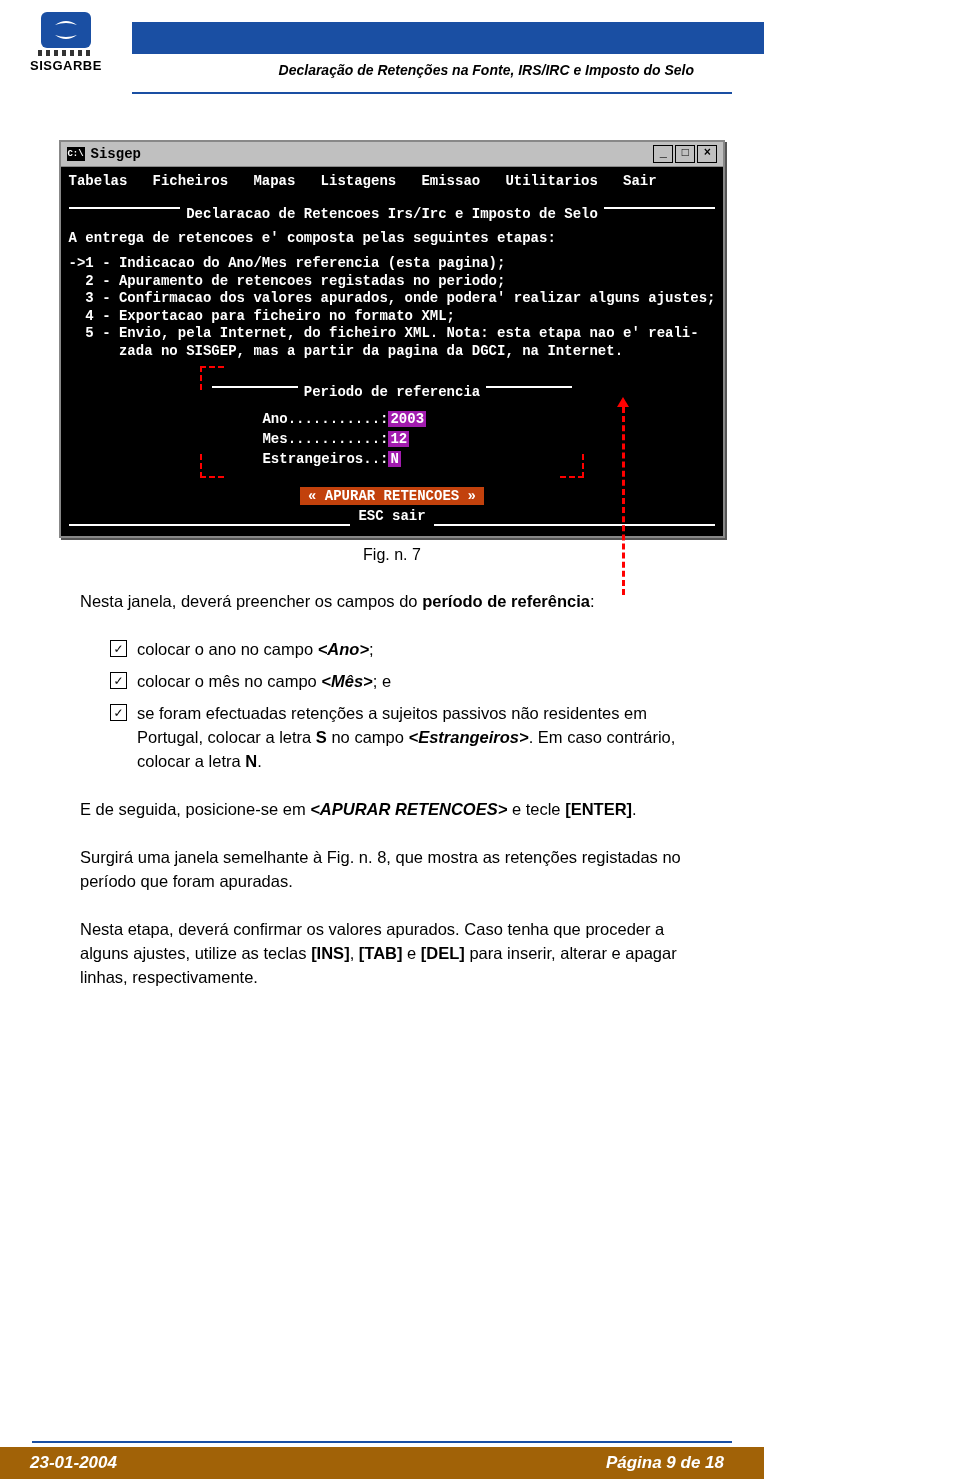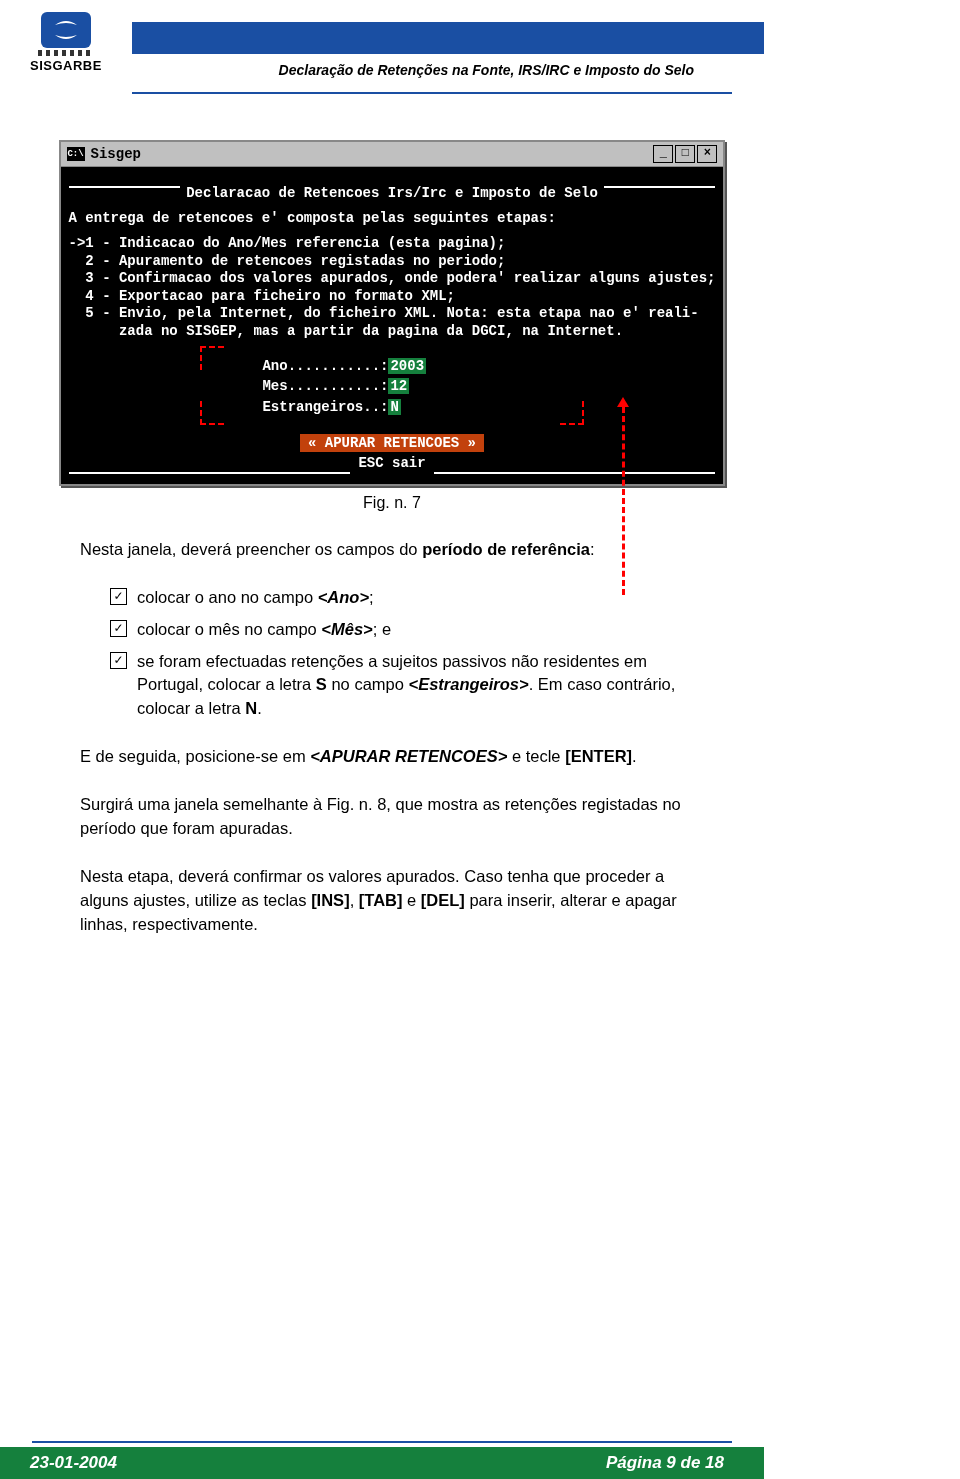--- a/index.html
+++ b/index.html
@@ -25,37 +25,37 @@
 .term-rule { display:flex; align-items:center; white-space:nowrap; }
 .term-rule .l { flex:1; border-top:2px solid #fff; height:0; }
 .term-rule .t { padding:0 6px;margin-top:12px; }
 .term-pre { white-space:pre; line-height:1.25; }
 .term-box { margin:6px auto 4px; width:360px; position:relative; padding:4px 12px 8px; }
 .term-box-edge { position:absolute; border:2px dashed #f00; }
 .term-box-edge.tl { left:0; top:0; width:22px; height:22px; border-right:none; border-bottom:none; }
 .term-box-edge.bl { left:0; bottom:0; width:22px; height:22px; border-right:none; border-top:none; }
 .term-box-edge.br { right:0; bottom:0; width:22px; height:22px; border-left:none; border-top:none; }
 .term-box .row { white-space:pre; }
-.term-box .val { background:#15803d; padding:0 2px; }
+.term-box .val { background:#a21caf; padding:0 2px; }
 .apurar { text-align:center; margin-top:8px; }
 .apurar-btn { background:#c2410c; padding:1px 8px; }
 .esc-rule { display:flex; align-items:flex-end; }
 .esc-rule .l { flex:1; border-top:2px solid #fff; height:0; }
 .esc-rule .t { padding:0 8px; }
 .red-arrow { position:absolute; font-family:Arial; }
 .red-arrow .shaft { border-left:3px dashed #f00; position:absolute; }
 .red-arrow .head { position:absolute; width:0; height:0; border-left:6px solid transparent; border-right:6px solid transparent; border-bottom:10px solid #f00; }
 .fig-caption { text-align:center; font-size:16px; margin-top:5px; }
 .para { margin:24px 0; }
 .check-list { margin:10px 0 20px 30px; }
 .check-item { display:flex; align-items:flex-start; margin:8px 0; }
 .check-item .box { width:15px; height:15px; border:1.5px solid #000; margin-right:10px; flex-shrink:0; position:relative; top:2px; display:flex; align-items:center; justify-content:center; font-size:12px; line-height:1; }
 b.term { font-weight:bold; }
 .footer { position:absolute; bottom:0; left:0; right:0; }
-.footer-bar { background:#15803d; color:#fff; font-style:italic; font-weight:bold; display:flex; justify-content:space-between; padding:6px 40px 6px 30px; font-size:17px; }
+.footer-bar { background:#a16207; color:#fff; font-style:italic; font-weight:bold; display:flex; justify-content:space-between; padding:6px 40px 6px 30px; font-size:17px; }
 .footer-line { height:2px; background:#1a4fa3; margin:0 32px 4px; }
 </style>
 </head>
 <body>
 
 <div class="page">
   <div class="header">
     <div class="logo">
       <div class="logo-icon">
         <svg viewBox="0 0 30 22">
@@ -75,38 +75,44 @@
       <div class="terminal">
         <div class="term-title">
           <span class="sysicon">C:\</span>
           <span>Sisgep</span>
           <span class="spacer"></span>
           <span class="term-btn">_</span>
           <span class="term-btn">□</span>
           <span class="term-btn">×</span>
         </div>
         <div class="term-body">
+          <div class="term-menu">Tabelas   Ficheiros   Mapas   Listagens   Emissao   Utilitarios   Sair</div>
           <div class="term-rule">
             <span class="l"></span>
               <span class="t">Declaracao de Retencoes Irs/Irc e Imposto de Selo</span>
               <span class="l"></span>
           </div>
           <div style="height:6px"></div>
           <div class="term-pre">A entrega de retencoes e' composta pelas seguintes etapas:</div>
           <div style="height:8px"></div>
           <div class="term-pre">-&gt;1 - Indicacao do Ano/Mes referencia (esta pagina);
   2 - Apuramento de retencoes registadas no periodo;
   3 - Confirmacao dos valores apurados, onde podera' realizar alguns ajustes;
   4 - Exportacao para ficheiro no formato XML;
   5 - Envio, pela Internet, do ficheiro XML. Nota: esta etapa nao e' reali-
       zada no SISGEP, mas a partir da pagina da DGCI, na Internet.</div>
           <div class="term-box">
             <span class="term-box-edge tl"></span>
               <span class="term-box-edge bl"></span>
               <span class="term-box-edge br"></span>
+            <div class="term-rule">
+                <span class="l"></span>
+                <span class="t">Periodo de referencia</span>
+                <span class="l"></span>
+              </div>
             <div style="height:6px"></div>
             <div class="row">      <span>Ano...........:</span><span class="val">2003</span></div>
             <div class="row">      <span>Mes...........:</span><span class="val">12</span></div>
             <div class="row">      <span>Estrangeiros..:</span><span class="val">N</span></div>
           </div>
           <div class="apurar"><span class="apurar-btn">« APURAR RETENCOES »</span></div>
           <div class="esc-rule">
               <span class="l"></span>
               <span class="t">ESC sair</span>
               <span class="l"></span>

